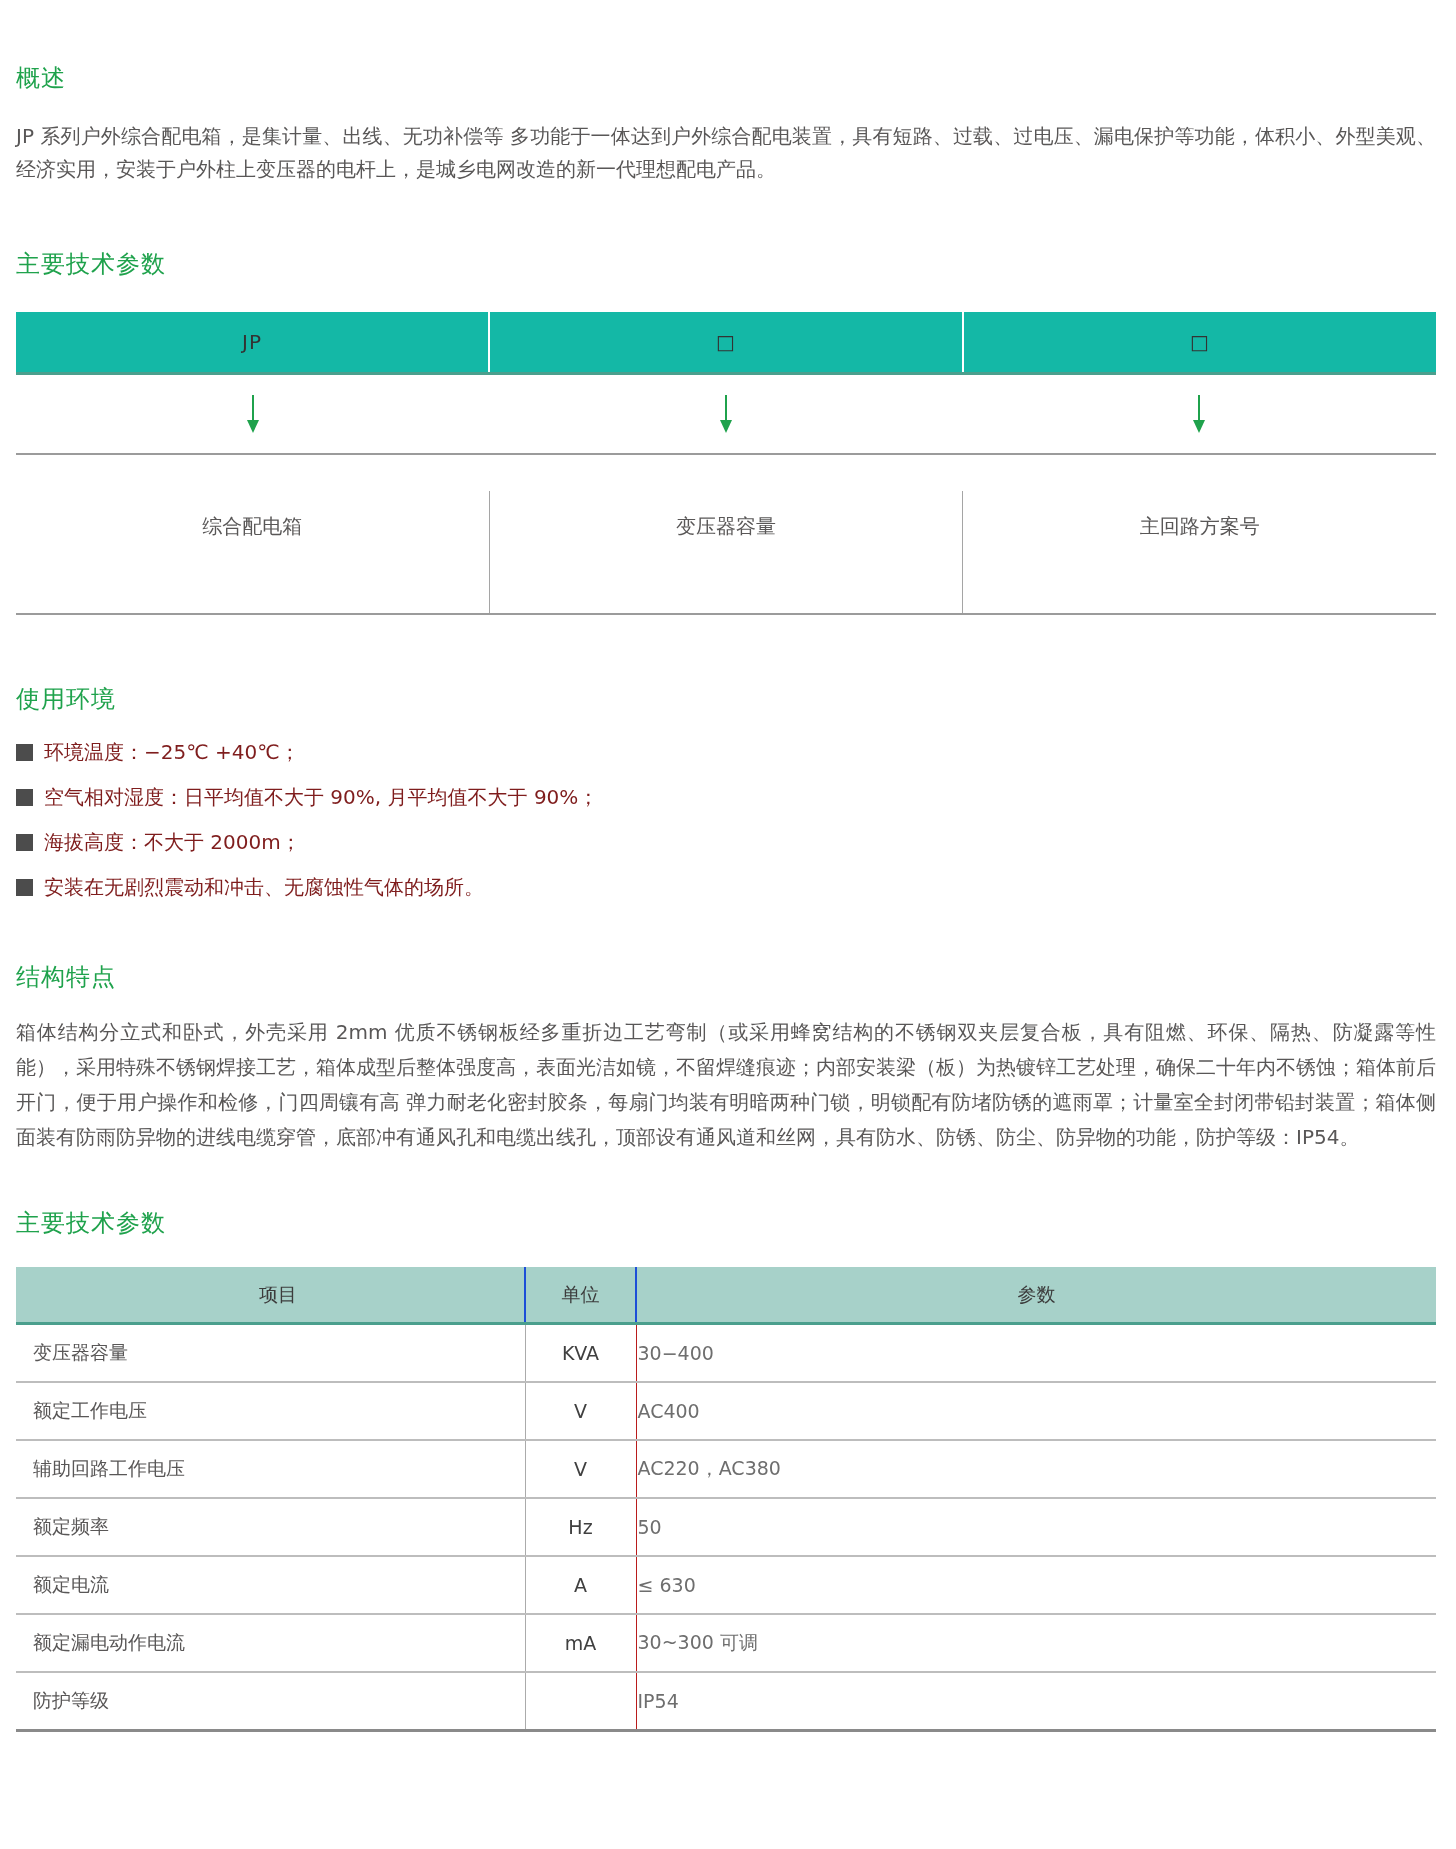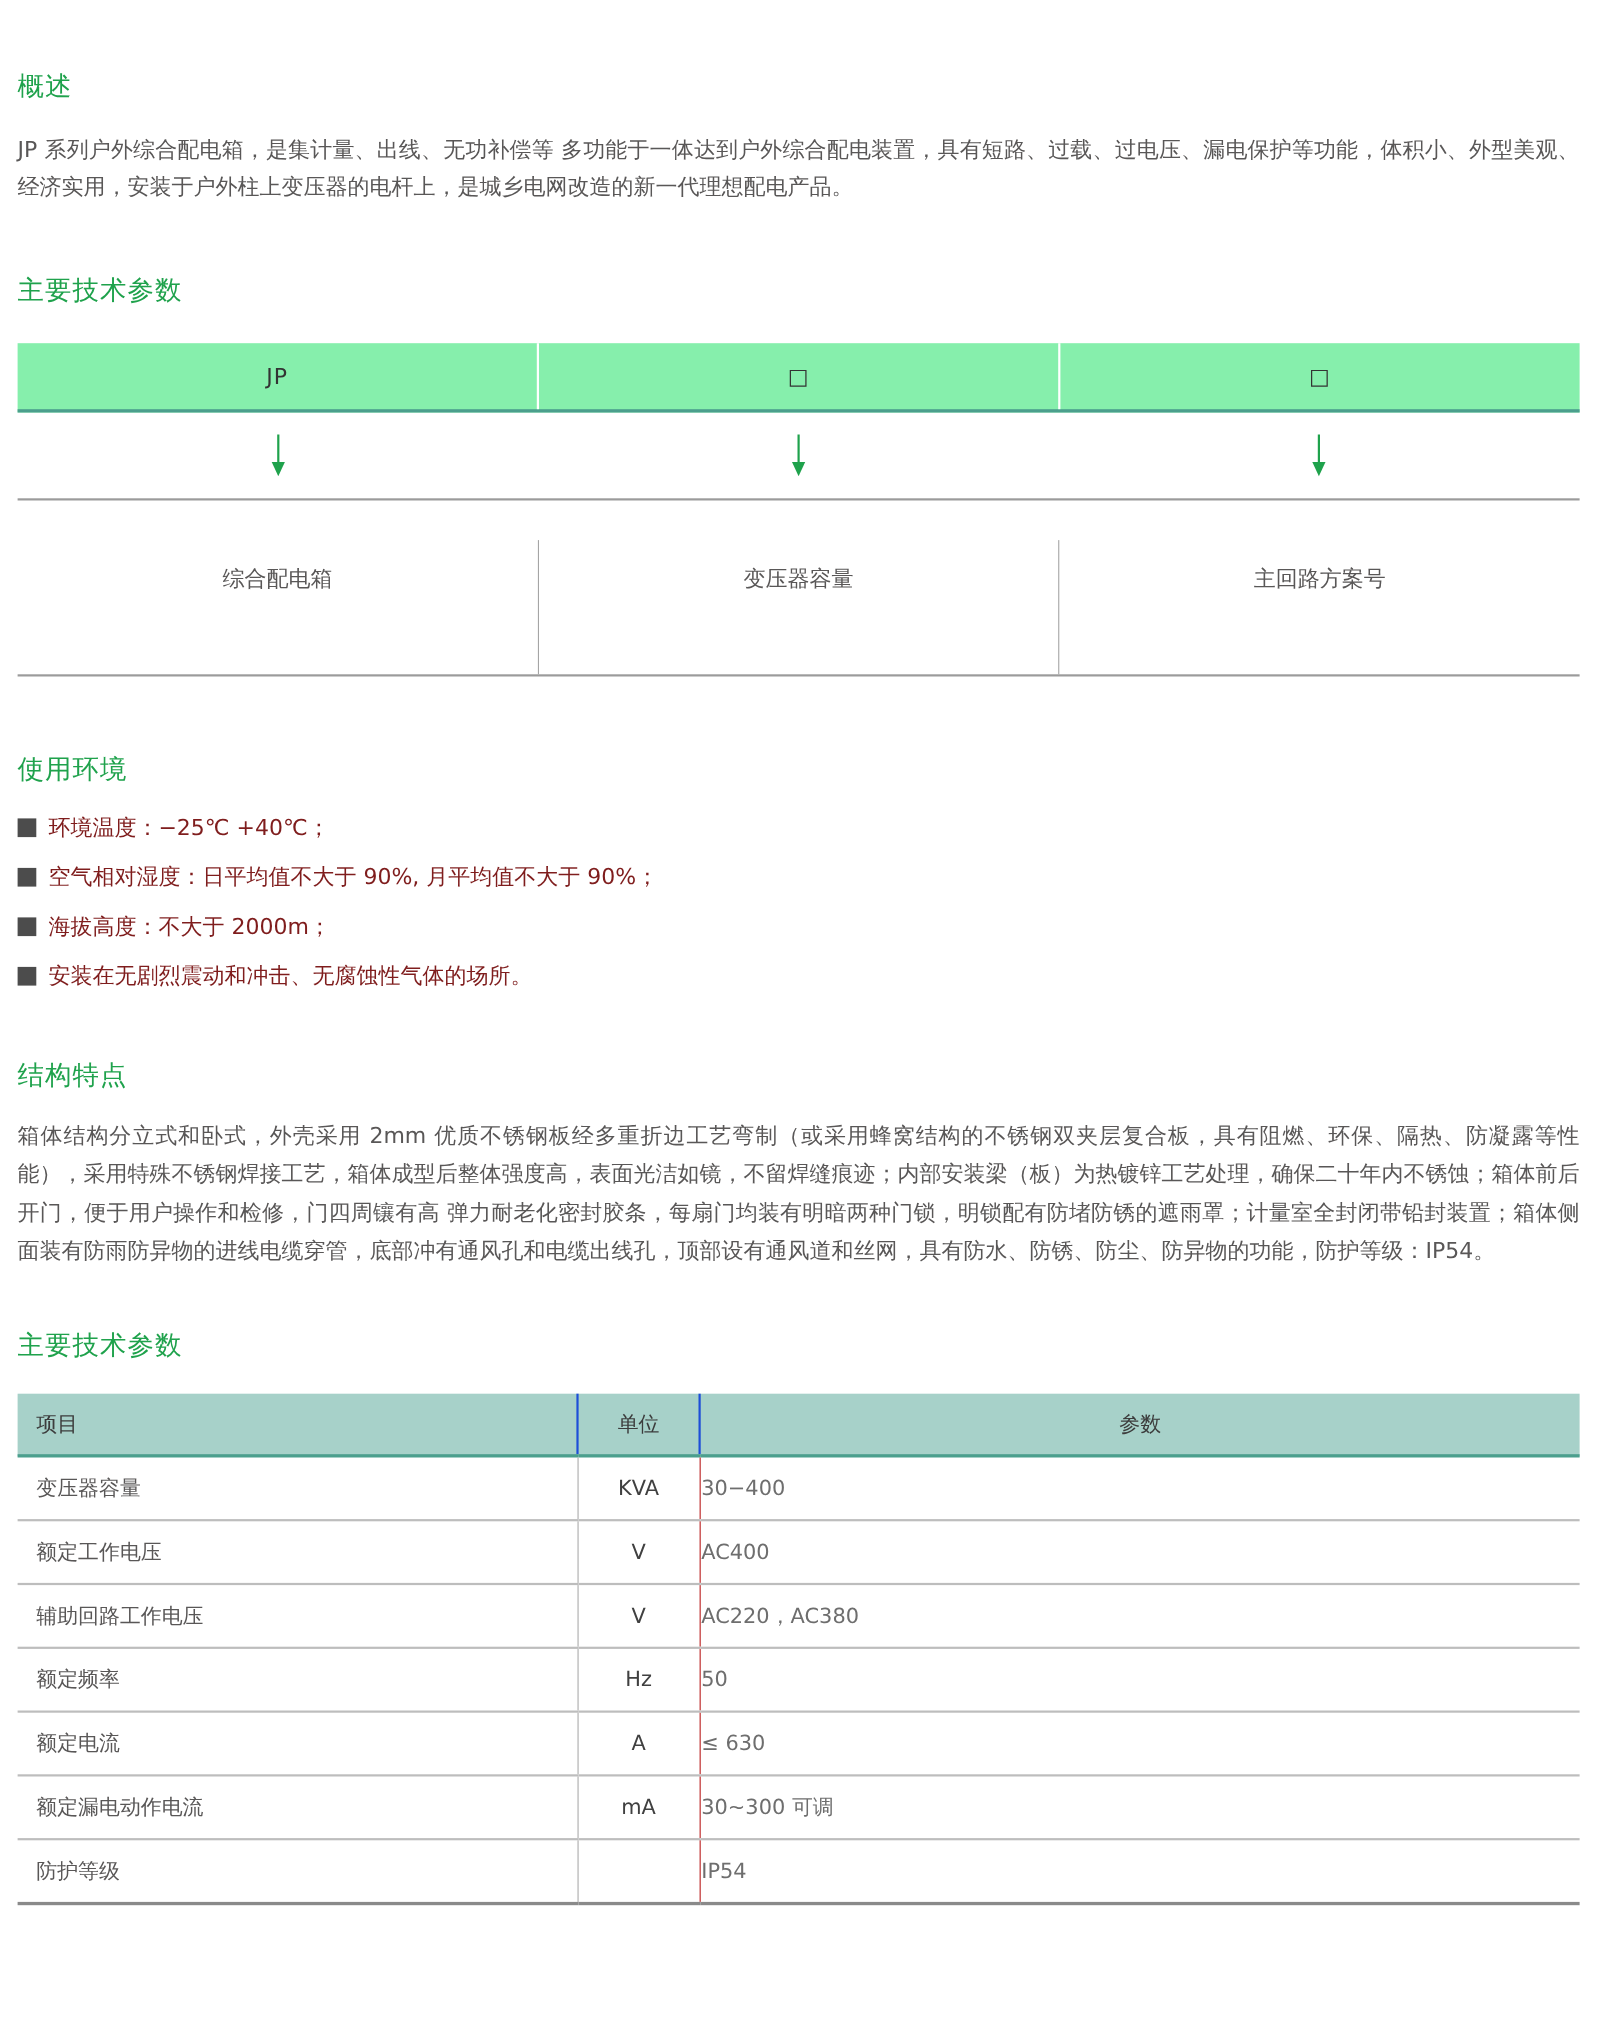--- a/index.html
+++ b/index.html
@@ -19,21 +19,21 @@
   #overview h2{padding-top:60px;}
   #overview p{
     margin:24px 0 0;font-size:20px;line-height:33px;
     text-align:justify;color:#595757;
   }
 
   
   #model h2{margin-top:60px;}
   .model-table{margin-top:30px;}
   .mrow{display:flex;}
-  .mhead{background:#86efac;height:60px;border-bottom:3px solid #4b9f8d;}
+  .mhead{background:#14b8a6;height:60px;border-bottom:3px solid #4b9f8d;}
   .mhead .cell{
     flex:1;display:flex;align-items:center;justify-content:center;
     font-size:20px;color:#333333;letter-spacing:1px;
   }
   .mhead .cell + .cell{border-left:2px solid #ffffff;}
   .marrow{height:78px;}
   .marrow .cell{flex:1;display:flex;align-items:center;justify-content:center;}
   .mlabel{
     height:158px;border-top:2px solid #9b9b9b;border-bottom:2px solid #9b9b9b;
   }
@@ -60,21 +60,21 @@
 
   
   #parameters h2{margin-top:50px;}
   table.params{
     margin-top:26px;border-collapse:collapse;width:100%;table-layout:fixed;
   }
   .params th{
     background:#a7d1c9;height:53px;font-size:19px;color:#3c3c3c;
     font-weight:normal;border-bottom:3px solid #4b9f8d;text-align:center;
   }
-  .params th.item{text-align:left;padding-left:17px;width:490px;}
+  .params th.item{text-align:center;padding-left:17px;width:490px;}
   .params th.unit{width:107px;}
   .params th + th{border-left:2px solid #1d4ed8;}
   .params td{height:54px;font-size:19px;border-bottom:2px solid #bdbdbd;}
   .params td.item{padding-left:17px;color:#595757;border-right:1px solid #ababab;}
   .params td.unit{text-align:center;color:#404040;border-right:1px solid #b91c1c;}
   .params td.value{text-align:left;color:#6e6e6e;}
   .params tr:last-child td{border-bottom:3px solid #8a8a8a;}
 </style>
 </head>
 <body>

